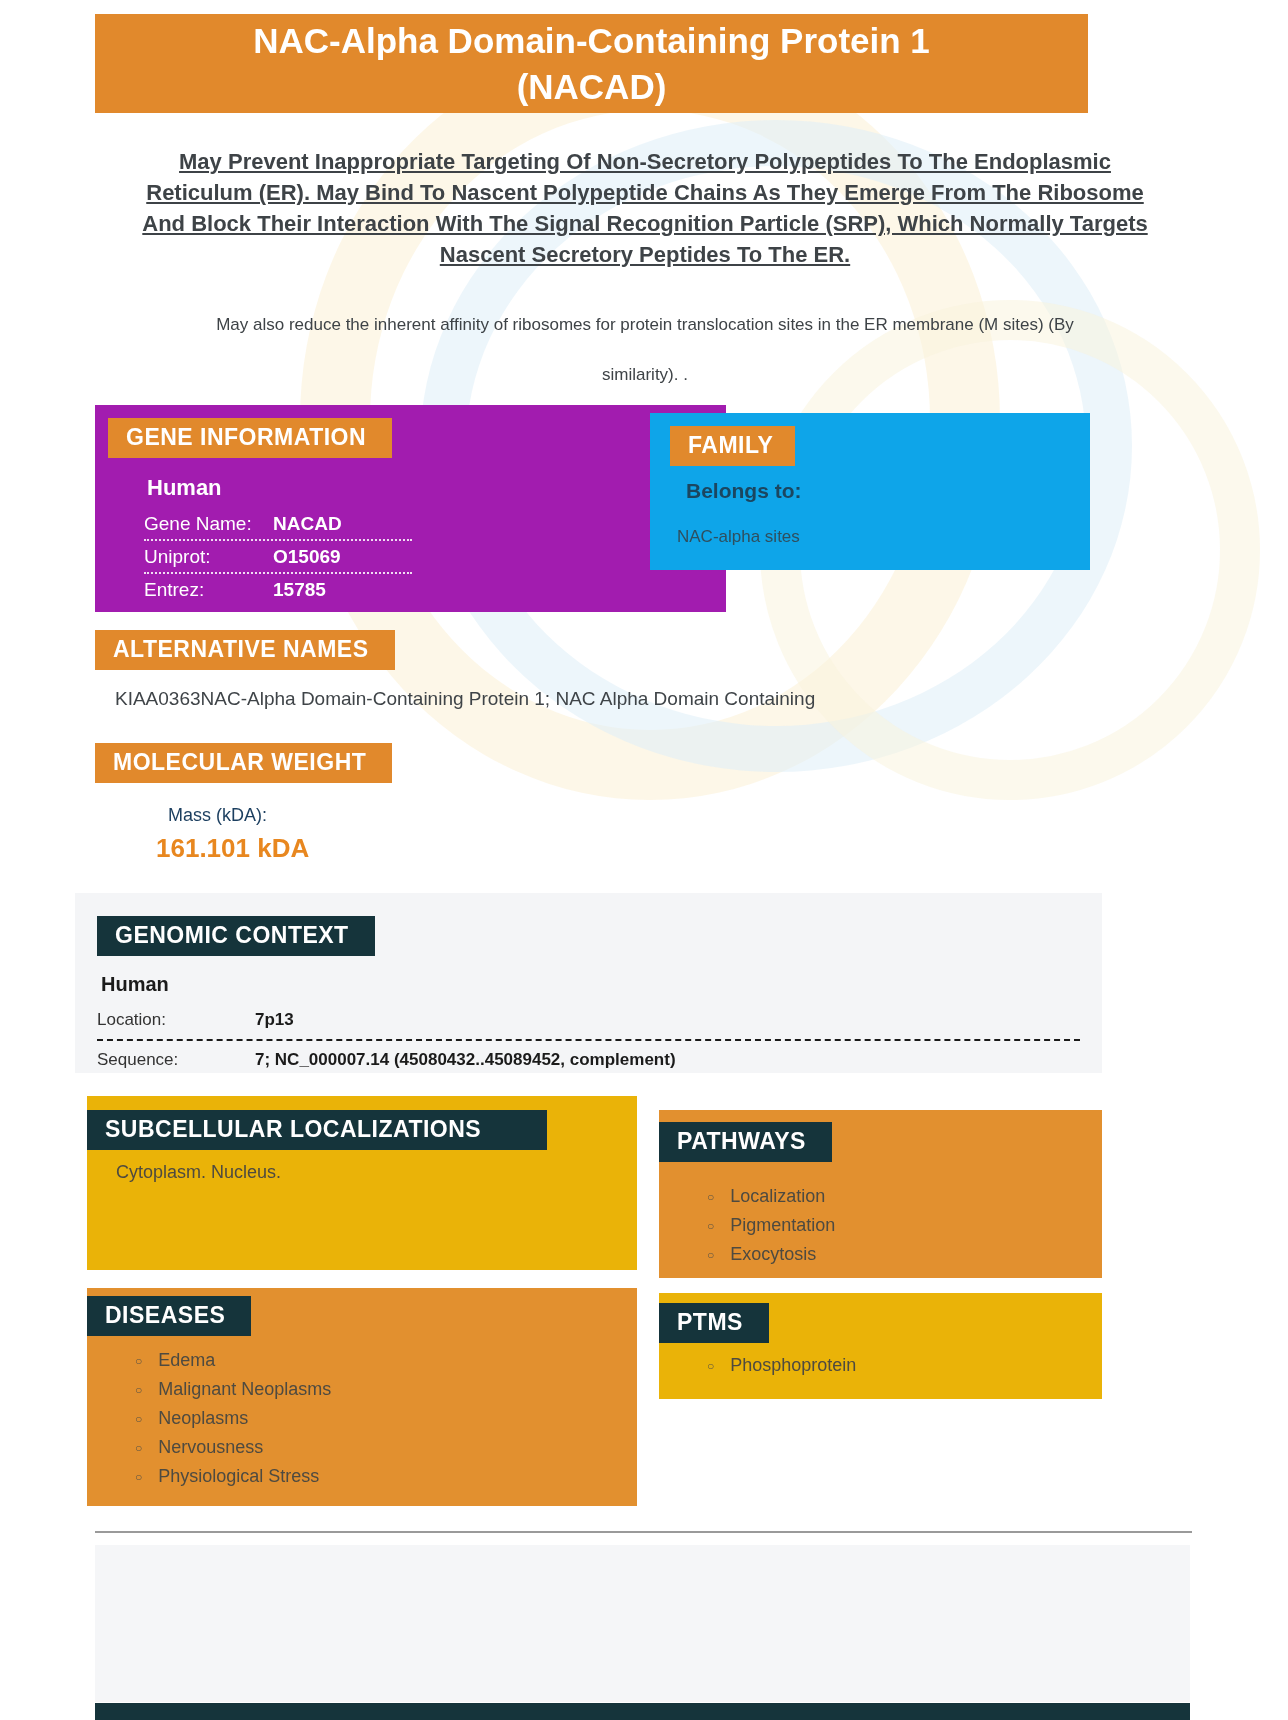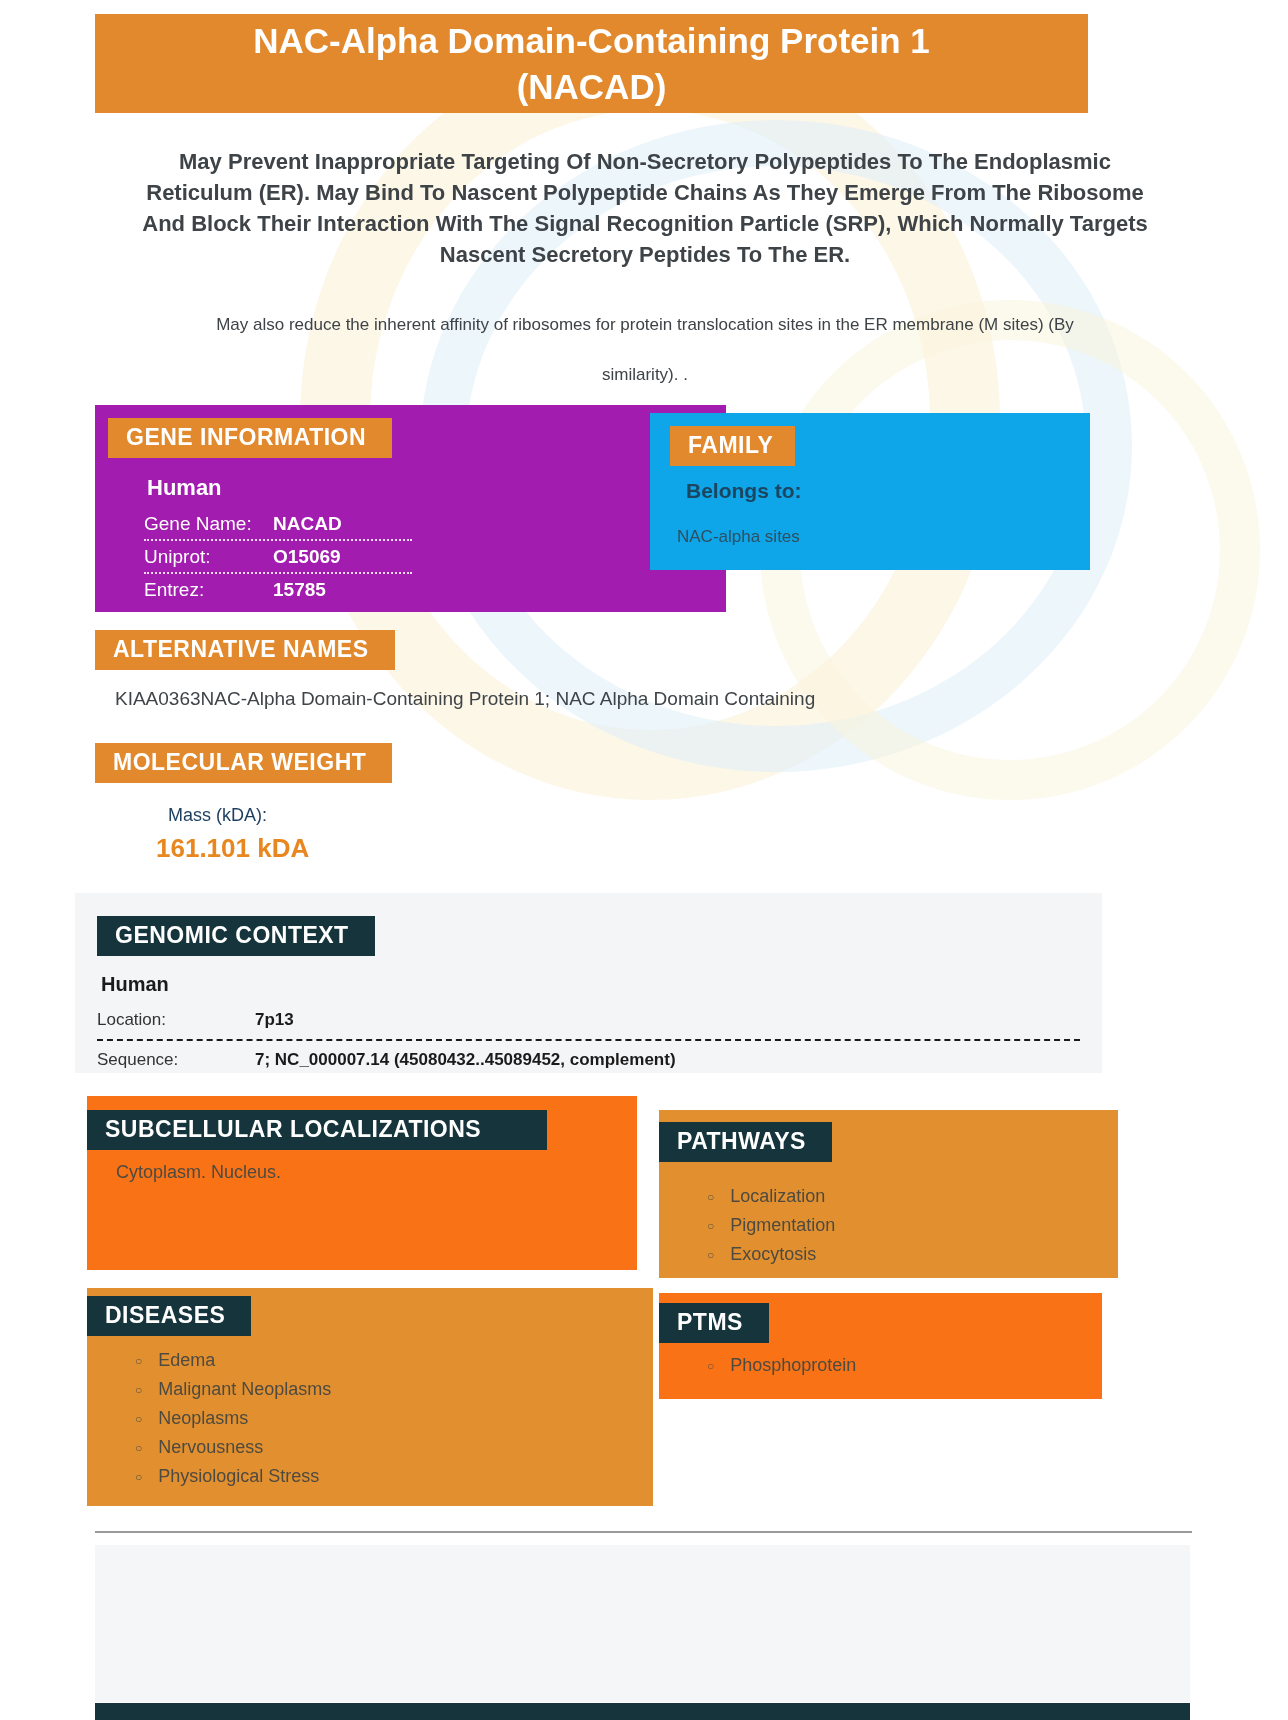--- a/index.html
+++ b/index.html
@@ -12,21 +12,21 @@
   .wm2{position:absolute;left:420px;top:120px;width:620px;height:560px;border:46px solid rgba(222,239,248,0.55);border-radius:50%;}
   .wm3{position:absolute;left:760px;top:300px;width:420px;height:420px;border:40px solid rgba(250,243,220,0.5);border-radius:50%;}
 
   .hdr{
     position:absolute;left:95px;top:14px;width:993px;height:99px;background:#E1892C;
     display:flex;flex-direction:column;justify-content:center;align-items:center;
     color:#fff;font-weight:bold;font-size:35px;line-height:46px;text-align:center;
   }
   .p1{
     position:absolute;left:140px;top:146px;width:1010px;text-align:center;
-    font-weight:bold;font-size:22px;line-height:31px;color:#3E4347;
+    font-weight:bold;font-size:22px;line-height:31px;color:#3E4347;text-decoration:underline;
   }
   .p2{
     position:absolute;left:180px;top:300px;width:930px;text-align:center;
     font-size:17px;line-height:50px;color:#3E4347;
   }
   .lbl{display:inline-block;color:#fff;font-weight:bold;font-size:23px;letter-spacing:.5px;padding:6px 26px 7px 18px;}
   .lbl-orange{background:#E1892C;}
   .lbl-dark{background:#15343B;}
 
   
@@ -61,22 +61,22 @@
   .gc-row{position:absolute;left:22px;width:983px;display:flex;font-size:17px;color:#333;}
   .gc-row .rl{width:158px;}
   .gc-row .rv{font-weight:bold;color:#1b1b1b;}
   .gc-row1{top:117px;}
   .gc-dash{position:absolute;left:22px;top:146px;width:983px;border-top:2px dashed #1a1a1a;}
   .gc-row2{top:157px;}
 
   
   .obox{position:absolute;}
   .obox .lbl{position:absolute;left:0;}
-  .obox-light{background:#f97316;text-decoration:underline;}
-  .obox-dark{background:#E2902F;padding-left:16px;}
+  .obox-light{background:#eab308;text-decoration:underline;}
+  .obox-dark{background:#E2902F;}
   .subcell-box{left:87px;top:1096px;width:550px;height:174px;}
   .subcell-box .lbl{top:14px;min-width:460px;box-sizing:border-box;}
   .subcell-text{position:absolute;left:29px;top:66px;font-size:18px;color:#4E4A40;}
   .pathways-box{left:659px;top:1110px;width:443px;height:168px;}
   .pathways-box .lbl{top:12px;}
   .diseases-box{left:87px;top:1288px;width:550px;height:218px;}
   .diseases-box .lbl{top:8px;}
   .ptms-box{left:659px;top:1293px;width:443px;height:106px;}
   .ptms-box .lbl{top:10px;text-align:right;}
   ul.blist{position:absolute;left:48px;margin:0;padding:0;list-style:none;}

